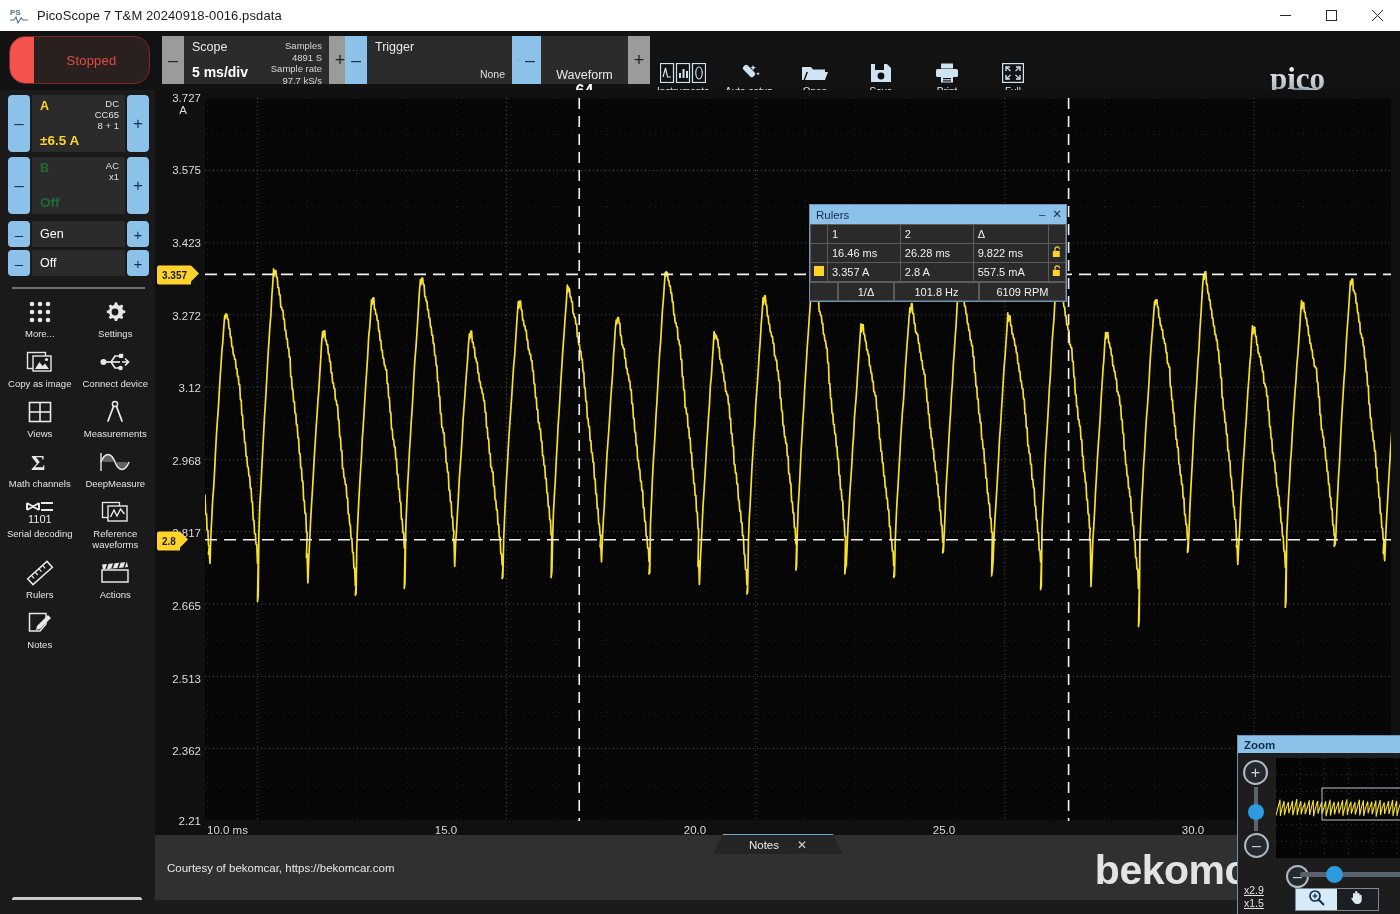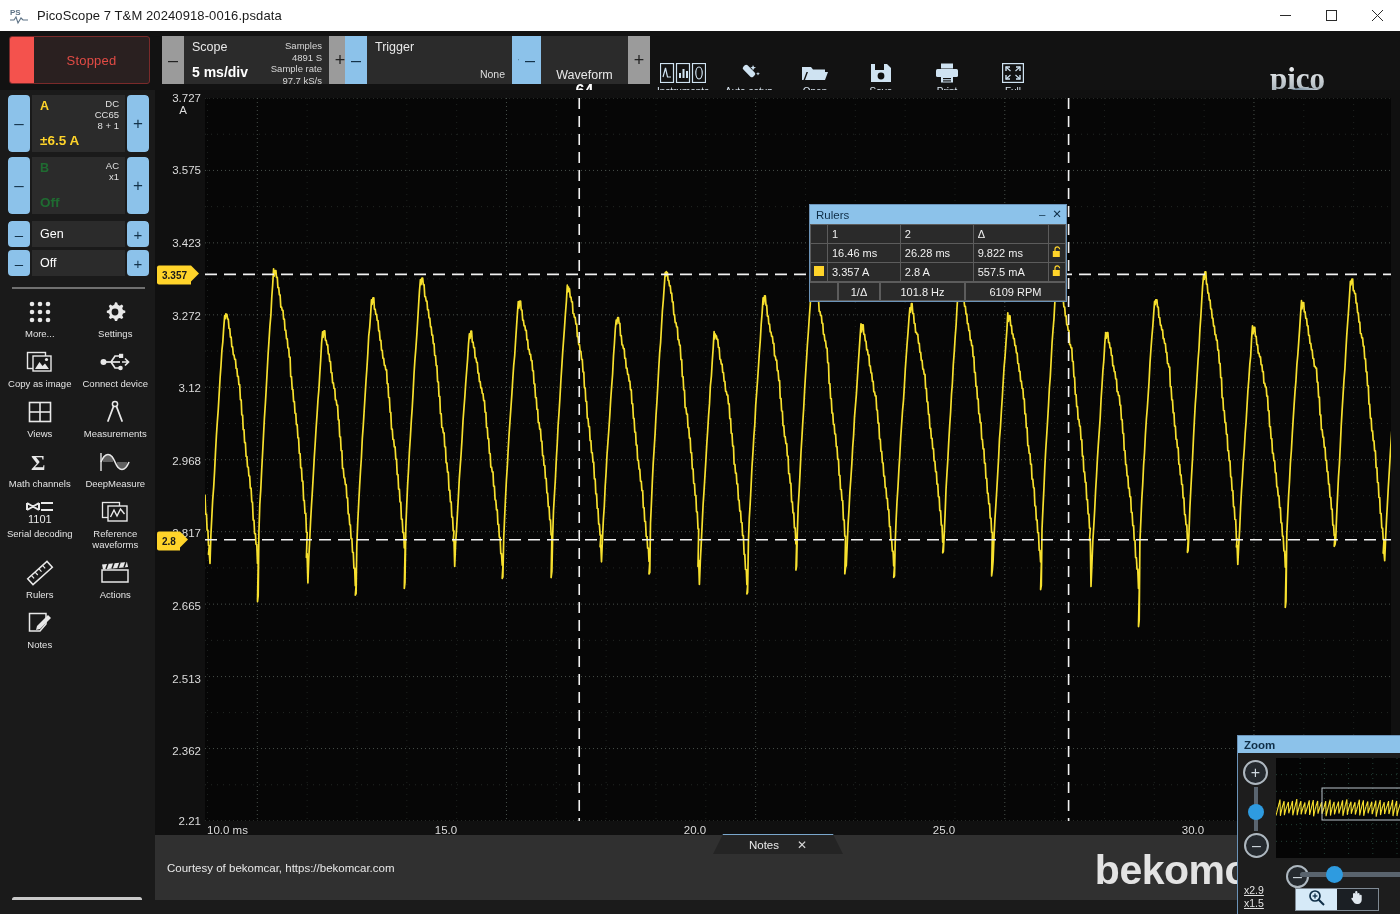--- a/index.html
+++ b/index.html
@@ -28,21 +28,21 @@
     color: #2b2b2b;
   }
 
   
   .toolbar {
     position: absolute; left: 0; top: 31px; width: 1400px; height: 59px;
     background: #121212;
   }
   .stopped-box {
     position: absolute; left: 9px; top: 5px; width: 141px; height: 48px;
-    border: 1px solid #7a2a2a; border-radius: 3px; background: #2a2020;
+    border: 1px solid #7a2a2a; border-radius: 16px; background: #2a2020;
     display: flex; align-items: center; overflow: hidden;
   }
   .stopped-bar { width: 24px; height: 100%; background: #f4524d; flex: 0 0 auto; }
   .stopped-label {
     flex: 1; text-align: center; color: #e24b45; font-size: 13px; letter-spacing: .2px;
   }
 
   .ctrl-group { position: absolute; top: 5px; height: 48px; display: flex; }
   .ctrl-pm {
     width: 22px; background: #8cc2ea; color: #14334a; font-size: 18px; line-height: 1;
@@ -212,21 +212,21 @@
   }
   .rp-table .c-sw { width: 17px; padding: 0; text-align: center; }
   .rp-table .c-lock { width: 17px; padding: 0; text-align: center; }
   .swatch { display: inline-block; width: 10px; height: 10px; background: #ffd42a; }
   .rp-foot { display: flex; border-top: 0; }
   .rp-foot div {
     border: 1px solid #5c5c5c; height: 19px; display: flex; align-items: center;
     justify-content: center; font-size: 11px; color: #f0f0f0;
   }
   .rp-foot .f0 { width: 28px; border-left: 0; background: #2a2a2a; }
-  .rp-foot .f1 { width: 42px; text-align: right; }
+  .rp-foot .f1 { width: 56px; text-align: right; }
   .rp-foot .f2 { width: 85px; }
   .rp-foot .f3 { flex: 1; }
 
   
   .zoom-panel {
     position: absolute; left: 1082px; top: 645px; width: 285px; height: 180px;
     background: #1d1d1d; border: 1px solid #6b93b8; z-index: 20;
   }
   .zp-title {
     height: 17px; background: #8cc2ea; color: #0f2e47; display: flex;

